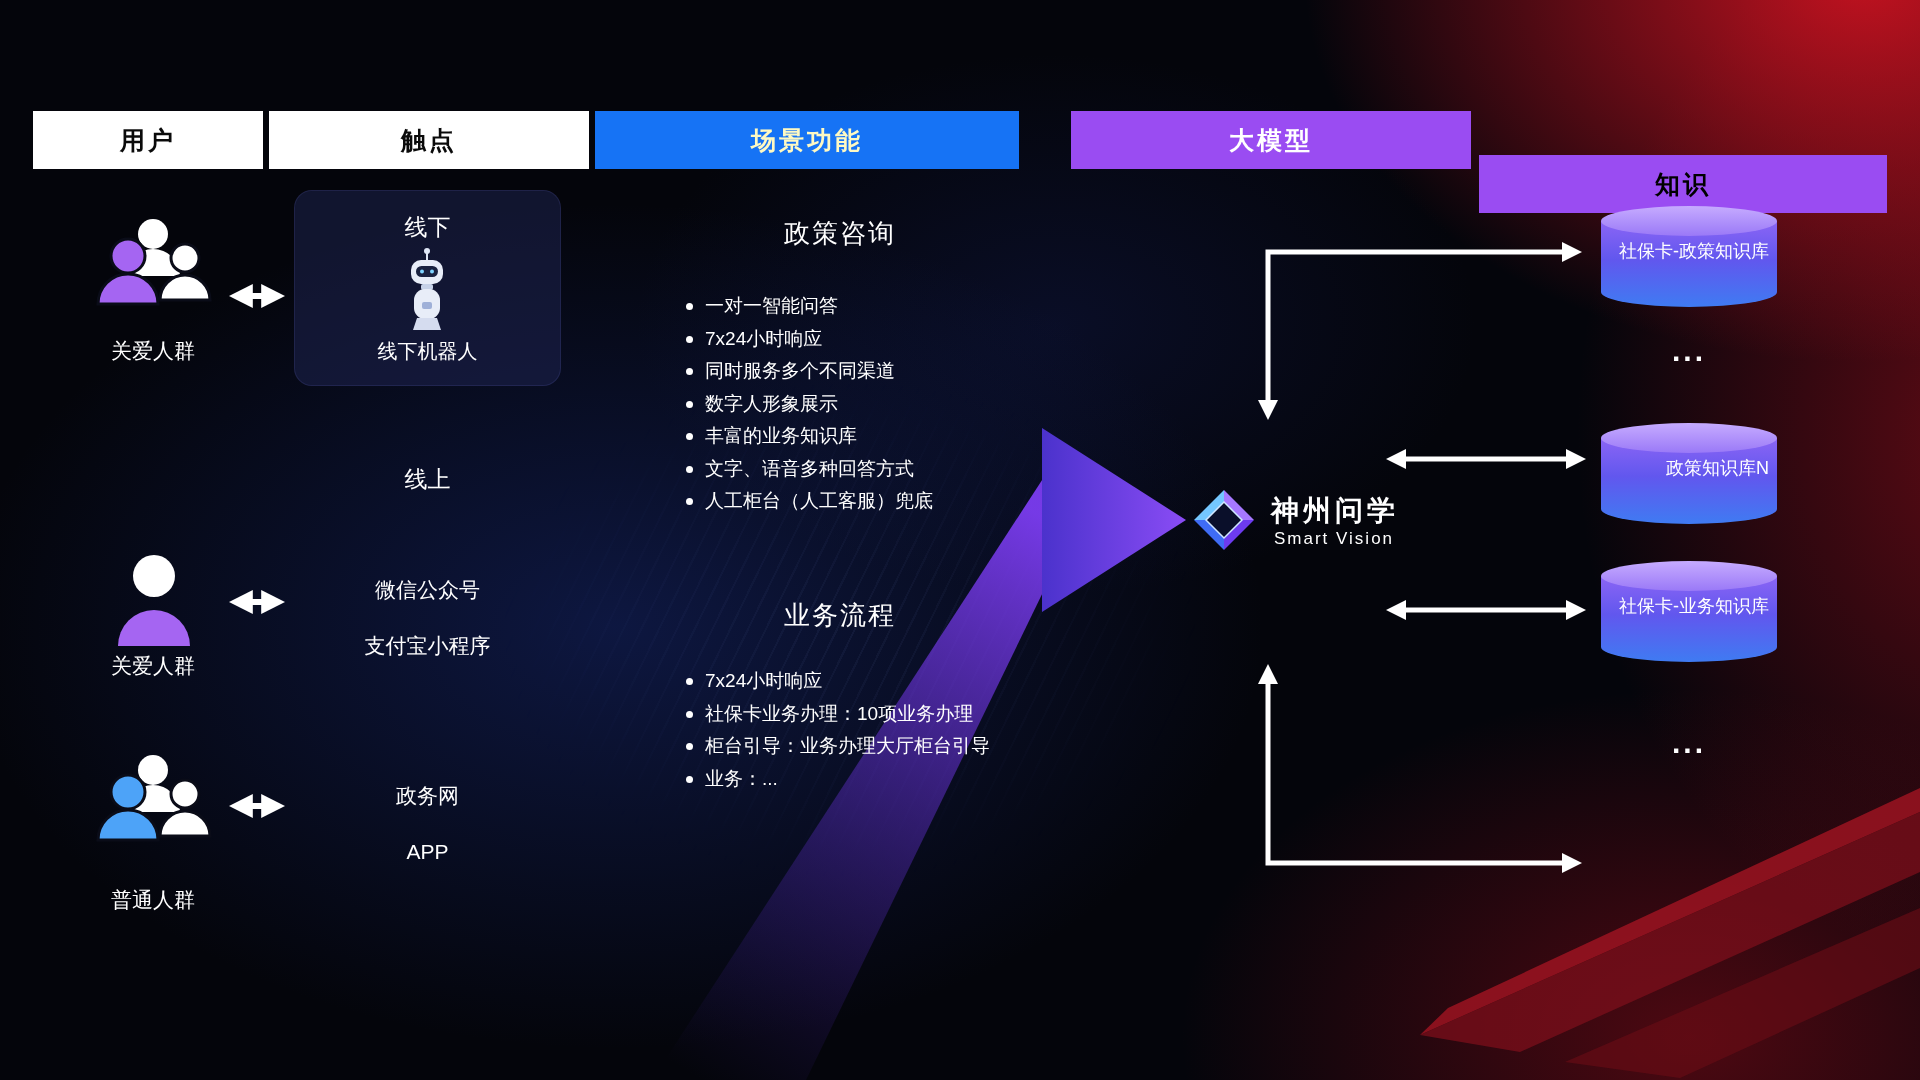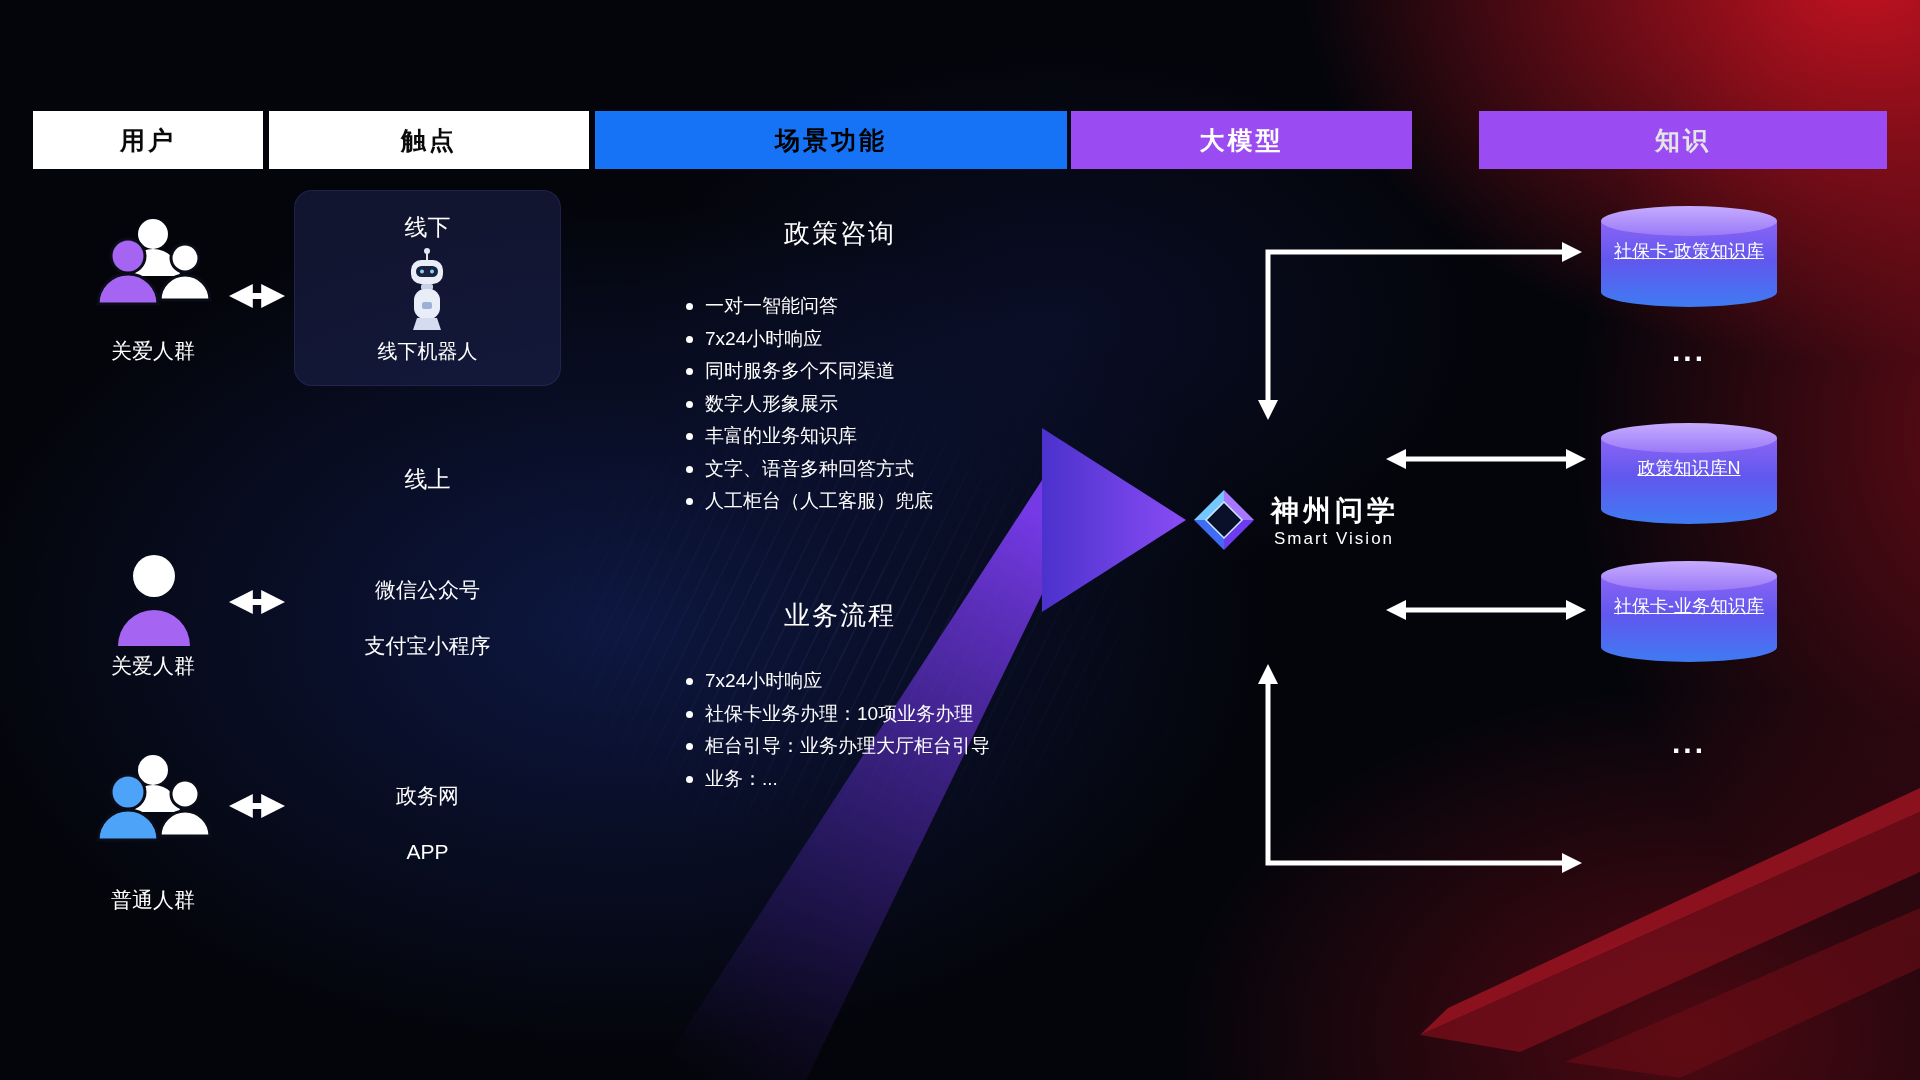--- a/index.html
+++ b/index.html
@@ -26,23 +26,23 @@
   .arrow-layer { z-index:5; }
 
   
   .col-header {
     position:absolute; top:111px; height:58px; z-index:4;
     display:flex; align-items:center; justify-content:center;
     font-size:25px; font-weight:bold; letter-spacing:3px;
   }
   .hdr-0 { left:33px;   width:230px; background:#ffffff; color:#0a0a0a; }
   .hdr-1 { left:269px;  width:320px; background:#ffffff; color:#0a0a0a; }
-  .hdr-2 { left:595px;  width:472px; background:#1673f5; color:#000000; }
-  .hdr-3 { left:1071px; width:341px; background:#9a4cf2; color:#fff; }
-  .hdr-4 { left:1479px; width:408px; background:#9a4cf2; color:#e5e5e5; }
+  .hdr-2 { left:595px;  width:424px; background:#1673f5; color:#fef9c3; }
+  .hdr-3 { left:1071px; width:400px; background:#9a4cf2; color:#fff; }
+  .hdr-4 { left:1479px; width:408px; background:#9a4cf2; color:#000000;margin-top:44px; }
 
   
   .abs { position:absolute; z-index:4; }
   .u-label { position:absolute; z-index:4; width:180px; left:63px; text-align:center; font-size:21px; }
   .user-icon-1 { left:88px;  top:212px; width:130px; height:112px; }
   .user-label-1{ top:337px; }
   .user-icon-2 { left:108px; top:548px; width:92px;  height:104px; }
   .user-label-2{ top:652px; }
   .user-icon-3 { left:88px;  top:748px; width:130px; height:112px; }
   .user-label-3{ top:886px; }
@@ -77,22 +77,22 @@
   .logo-name { position:absolute; left:1271px; top:492px; font-size:28px; font-weight:bold; letter-spacing:4px; z-index:4; }
   .logo-sub  { position:absolute; left:1274px; top:529px; font-size:17px; letter-spacing:2px; z-index:4; }
 
   
   .db { position:absolute; left:1601px; width:176px; height:101px; z-index:4; }
   .db-top  { position:absolute; top:0; left:0; right:0; height:30px; border-radius:50%;
              background:linear-gradient(180deg,#c6abff,#9a79f7); z-index:2; }
   .db-body { position:absolute; top:15px; left:0; right:0; bottom:0;
              background:linear-gradient(180deg,#8b65f5 0%, #6157ee 45%, #3f7bf2 100%);
              border-radius:0 0 88px 88px / 0 0 15px 15px; }
-  .db-label{ position:absolute; z-index:3; top:34px; left:8px; right:8px; text-align:center;
-             font-size:18px; line-height:1.3;text-decoration:underline; }
+  .db-label{ position:absolute; z-index:3; top:34px; left:8px; right:8px; text-align:right;
+             font-size:18px; line-height:1.3; }
   .db-1 { top:206px; } .db-2 { top:423px; } .db-3 { top:561px; } .db-4 { top:823px; }
   .ellipsis { position:absolute; left:1601px; width:176px; text-align:center; z-index:4;
               font-size:30px; font-weight:bold; letter-spacing:3px; }
   .ell-1 { top:334px; } .ell-2 { top:726px; }
 </style>
 </head>
 <body>
 
 <div class="canvas">
 

